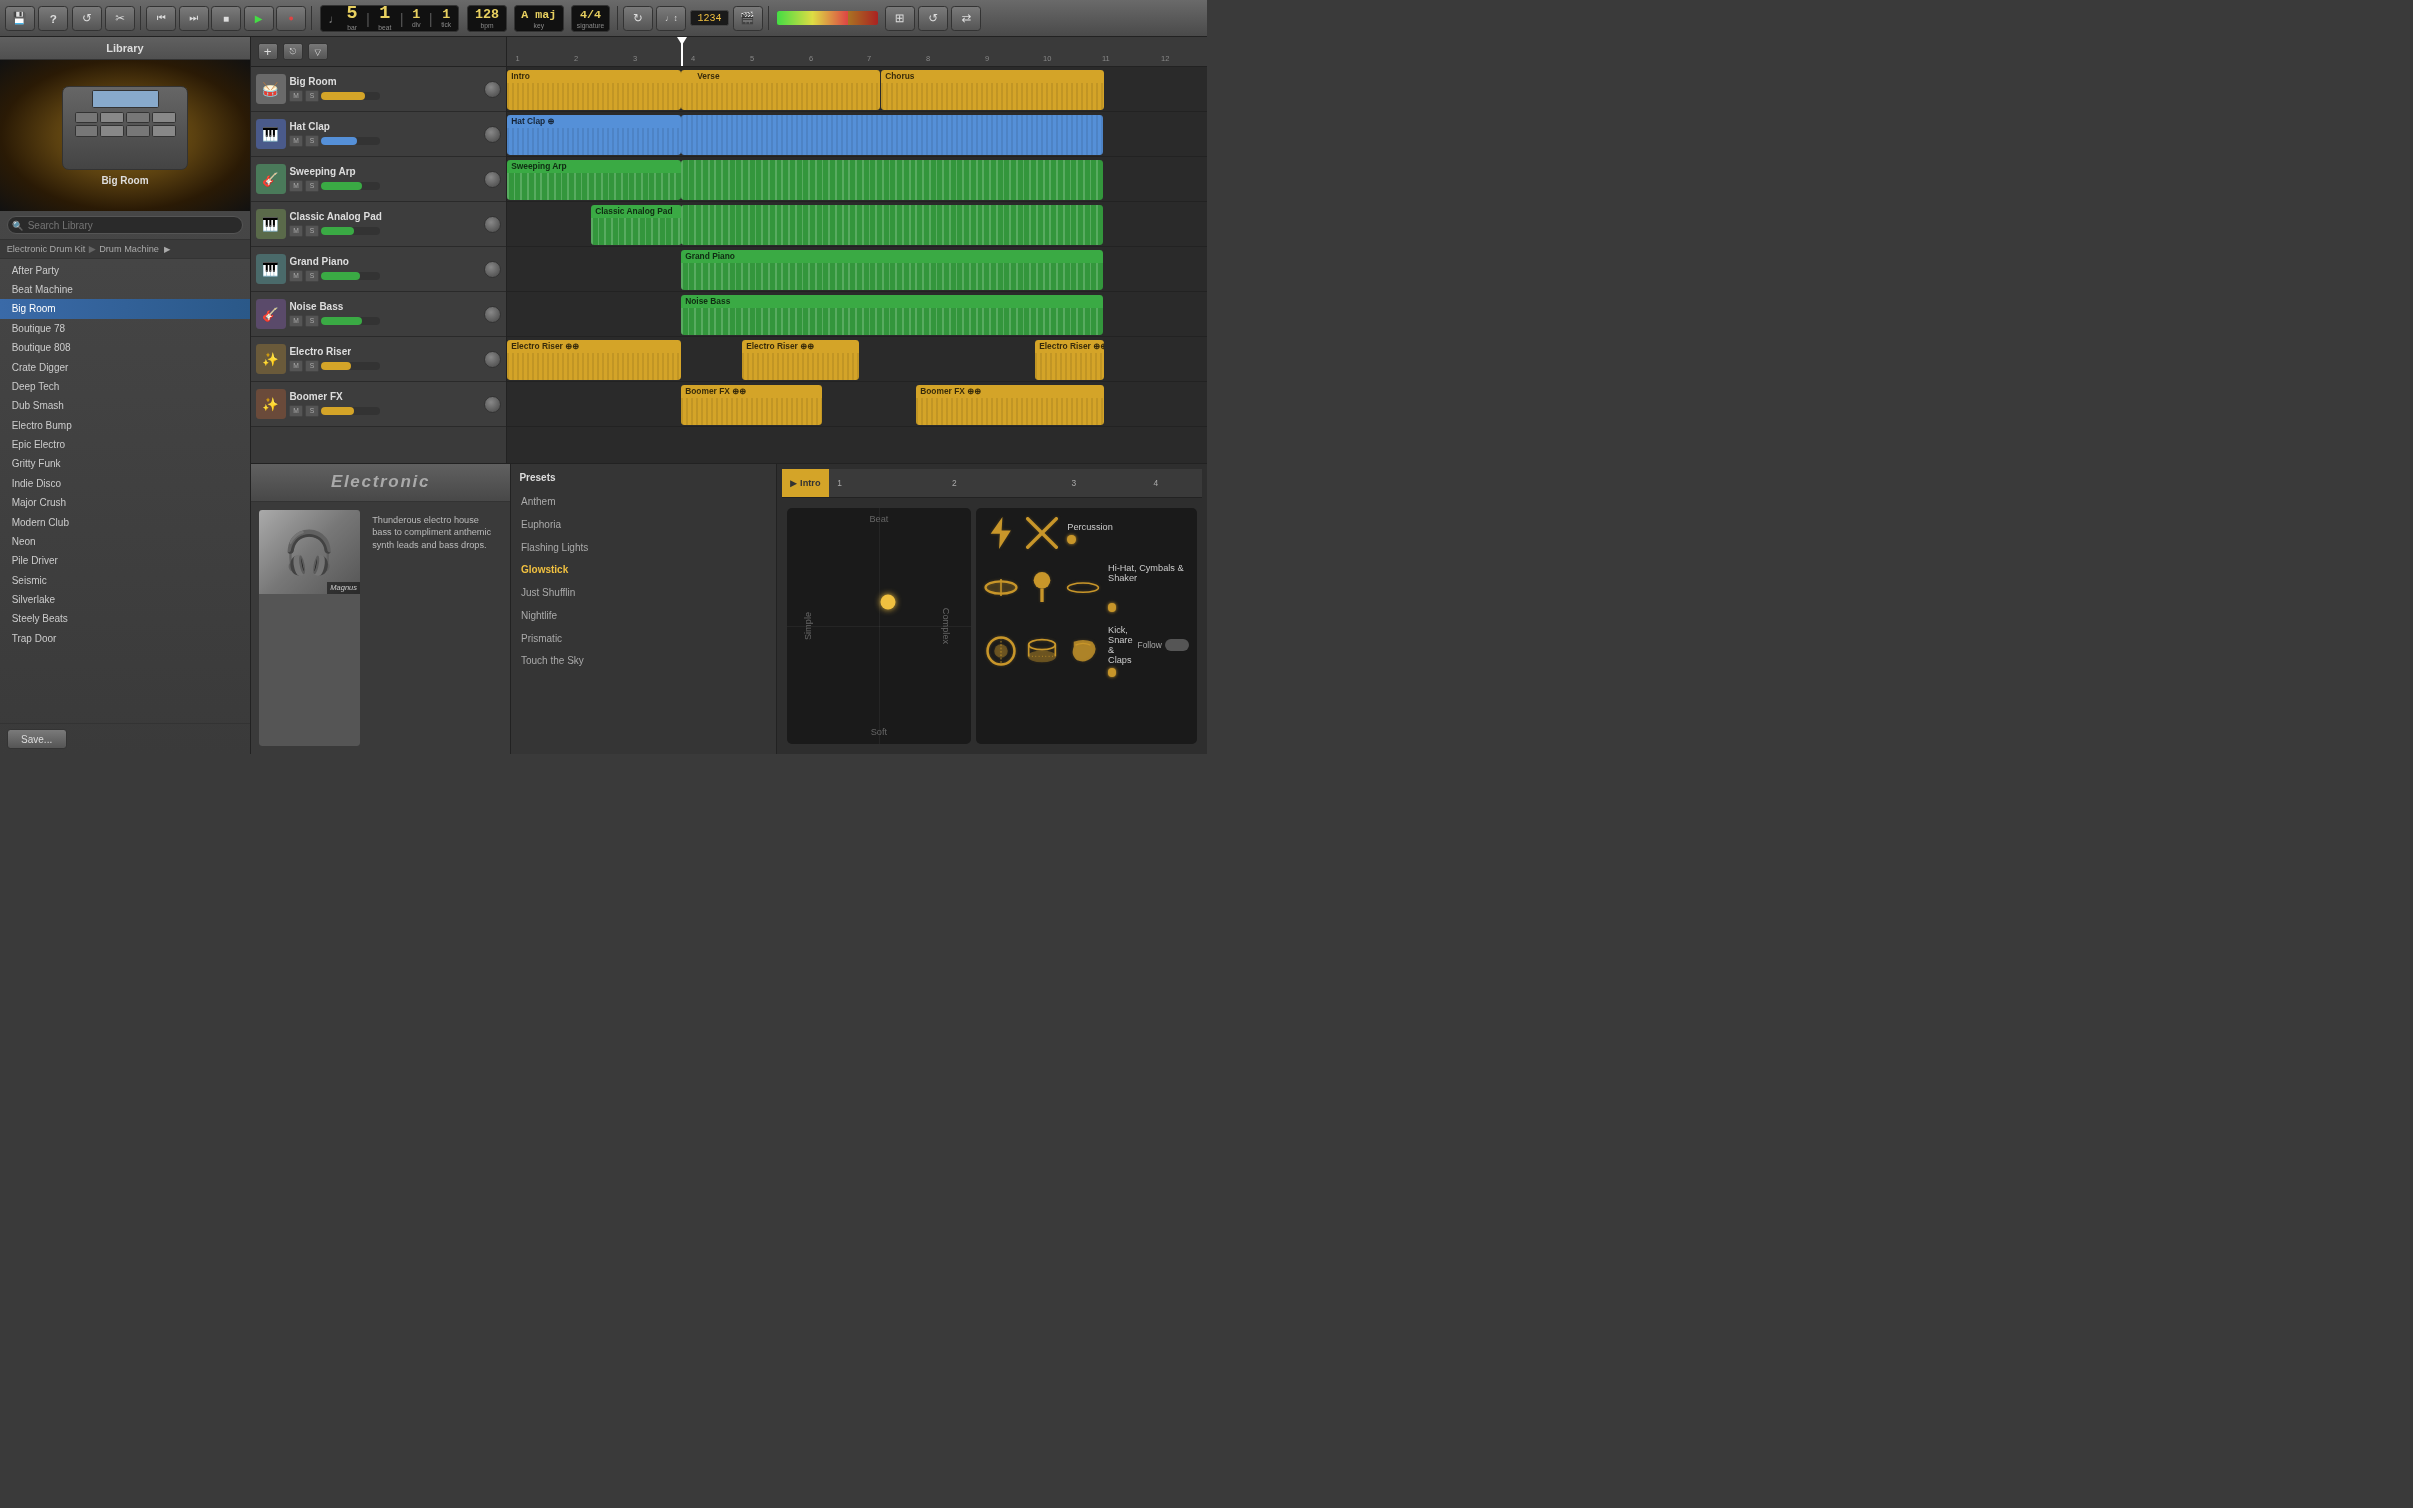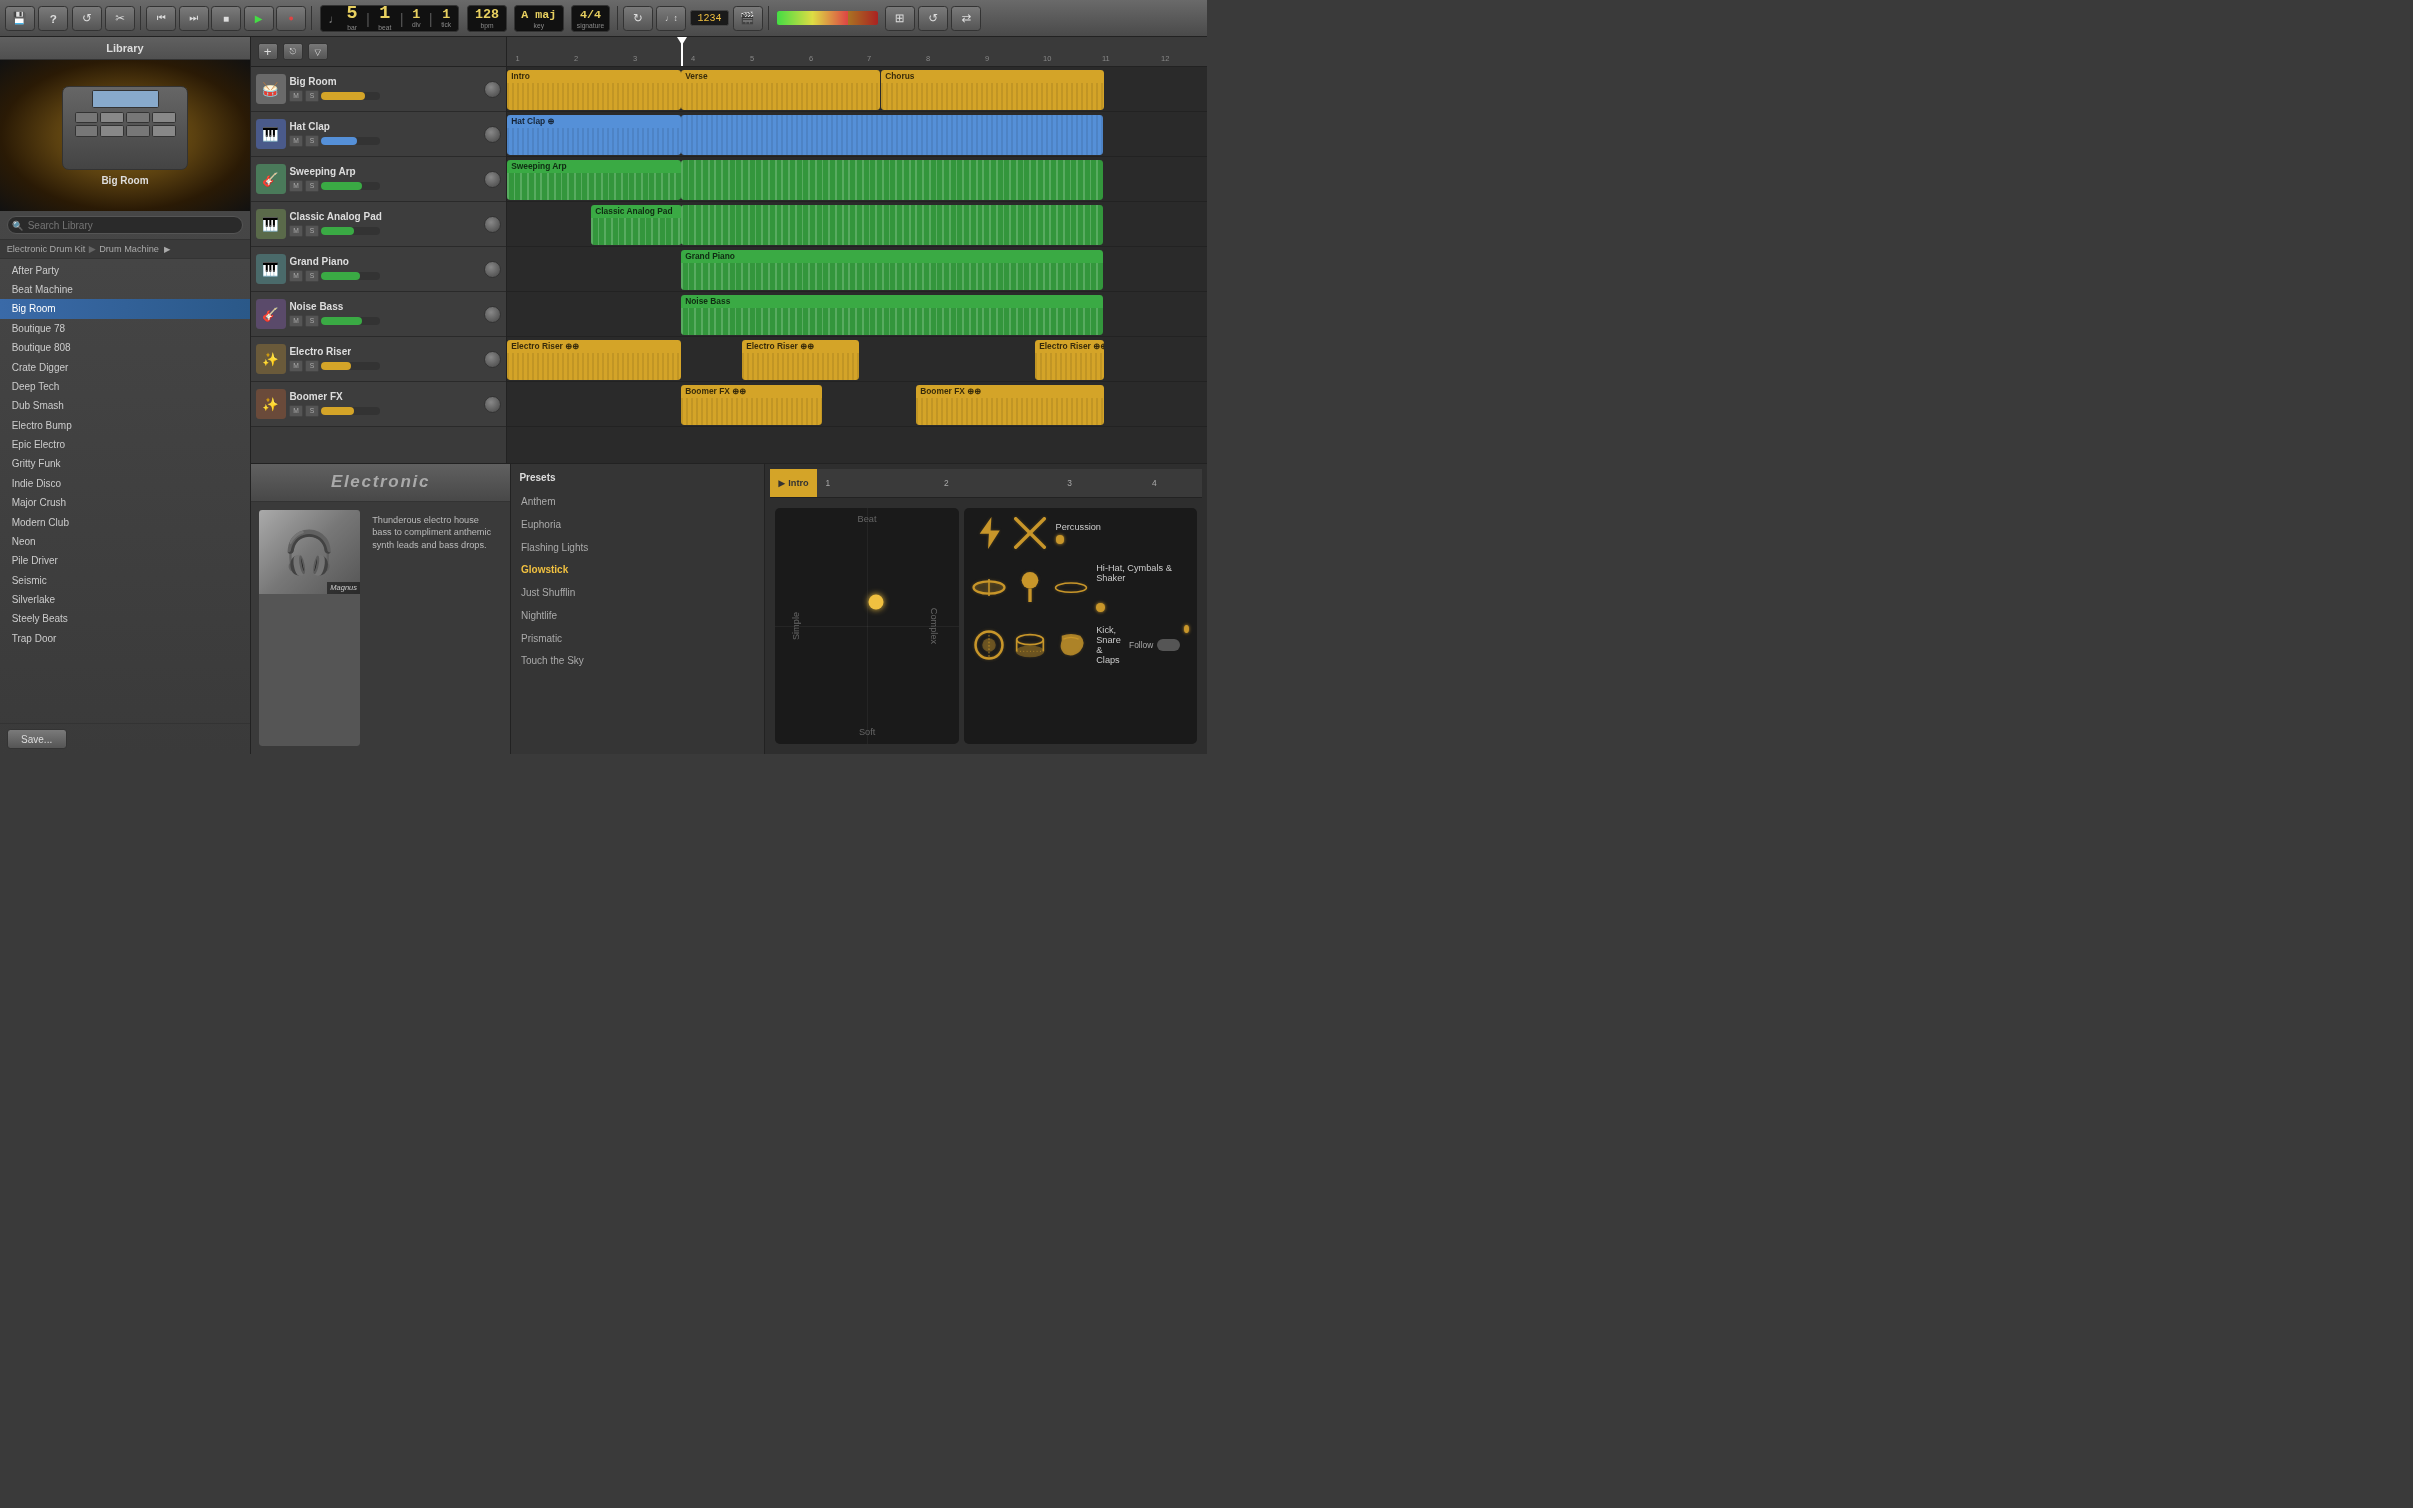--- a/index.html
+++ b/index.html
@@ -972,21 +972,21 @@
             <span class="ruler-mark" style="left: 654px;">12</span>
           </div>
         <div id="tracks-content">
 
         <div class="track-lane">
               <div class="track-clip" style="left: 0px; width: 174px; background: rgb(212, 164, 40);">
                 <div class="clip-label" style="color: rgba(0, 0, 0, 0.75); font-weight: bold; font-size: 8.4px;">Intro</div>
                 <div class="clip-wave" style="background-image: repeating-linear-gradient(to right, rgba(0, 0, 0, 0.15) 0px, rgba(0, 0, 0, 0.15) 1.7px, transparent 1.7px, transparent 5px);"></div>
               </div>
               <div class="track-clip" style="left: 174px; width: 199px; background: rgb(212, 164, 40);">
-                <div class="clip-label" style="color: rgba(0, 0, 0, 0.75); font-weight: bold; font-size: 8.4px;">Verse</div>
+                <div class="clip-label" style="color: rgba(0, 0, 0, 0.75); font-weight: bold; font-size: 8.4px; margin-left: 12px;">Verse</div>
                 <div class="clip-wave" style="background-image: repeating-linear-gradient(to right, rgba(0, 0, 0, 0.15) 0px, rgba(0, 0, 0, 0.15) 1.7px, transparent 1.7px, transparent 5px);"></div>
               </div>
               <div class="track-clip" style="left: 374px; width: 223px; background: rgb(212, 164, 40);">
                 <div class="clip-label" style="color: rgba(0, 0, 0, 0.75); font-weight: bold; font-size: 8.4px;">Chorus</div>
                 <div class="clip-wave" style="background-image: repeating-linear-gradient(to right, rgba(0, 0, 0, 0.15) 0px, rgba(0, 0, 0, 0.15) 1.7px, transparent 1.7px, transparent 5px);"></div>
               </div>
             </div>
             <div class="track-lane">
               <div class="track-clip" style="left: 0px; width: 174px; background: rgb(85, 144, 216);">
                 <div class="clip-label" style="color: rgba(0, 0, 0, 0.75); font-weight: bold; font-size: 8.4px;">Hat Clap ⊕</div>
@@ -1183,21 +1183,21 @@
                   </svg>
                 </div>
 
                 <div class="drum-icon">
                   <svg width="32" height="32" viewBox="0 0 38 38">
                     <path d="M8,8 Q19,4 30,8 Q38,16 30,26 Q22,34 12,30 Q4,24 8,14 Z" fill="#c8962a" opacity="0.8"></path>
                     <path d="M10,12 Q19,8 28,12" fill="none" stroke="#c8962a" stroke-width="1.5"></path>
                   </svg>
                 </div>
               </div>
-              <div style="flex:1;display:flex;flex-direction:row;gap:3.4px;">
+              <div style="flex:1;display:flex;flex-direction:column;gap:3.4px;">
                 <div style="display:flex;align-items:center;gap:5px;">
                   <div class="drum-section-label">Kick, Snare &amp; Claps</div>
                   <div class="follow-toggle">
                     <span>Follow</span>
                     <div class="toggle-switch"></div>
                   </div>
                 </div>
                 <div class="drum-dot"></div>
               </div>
             </div>

